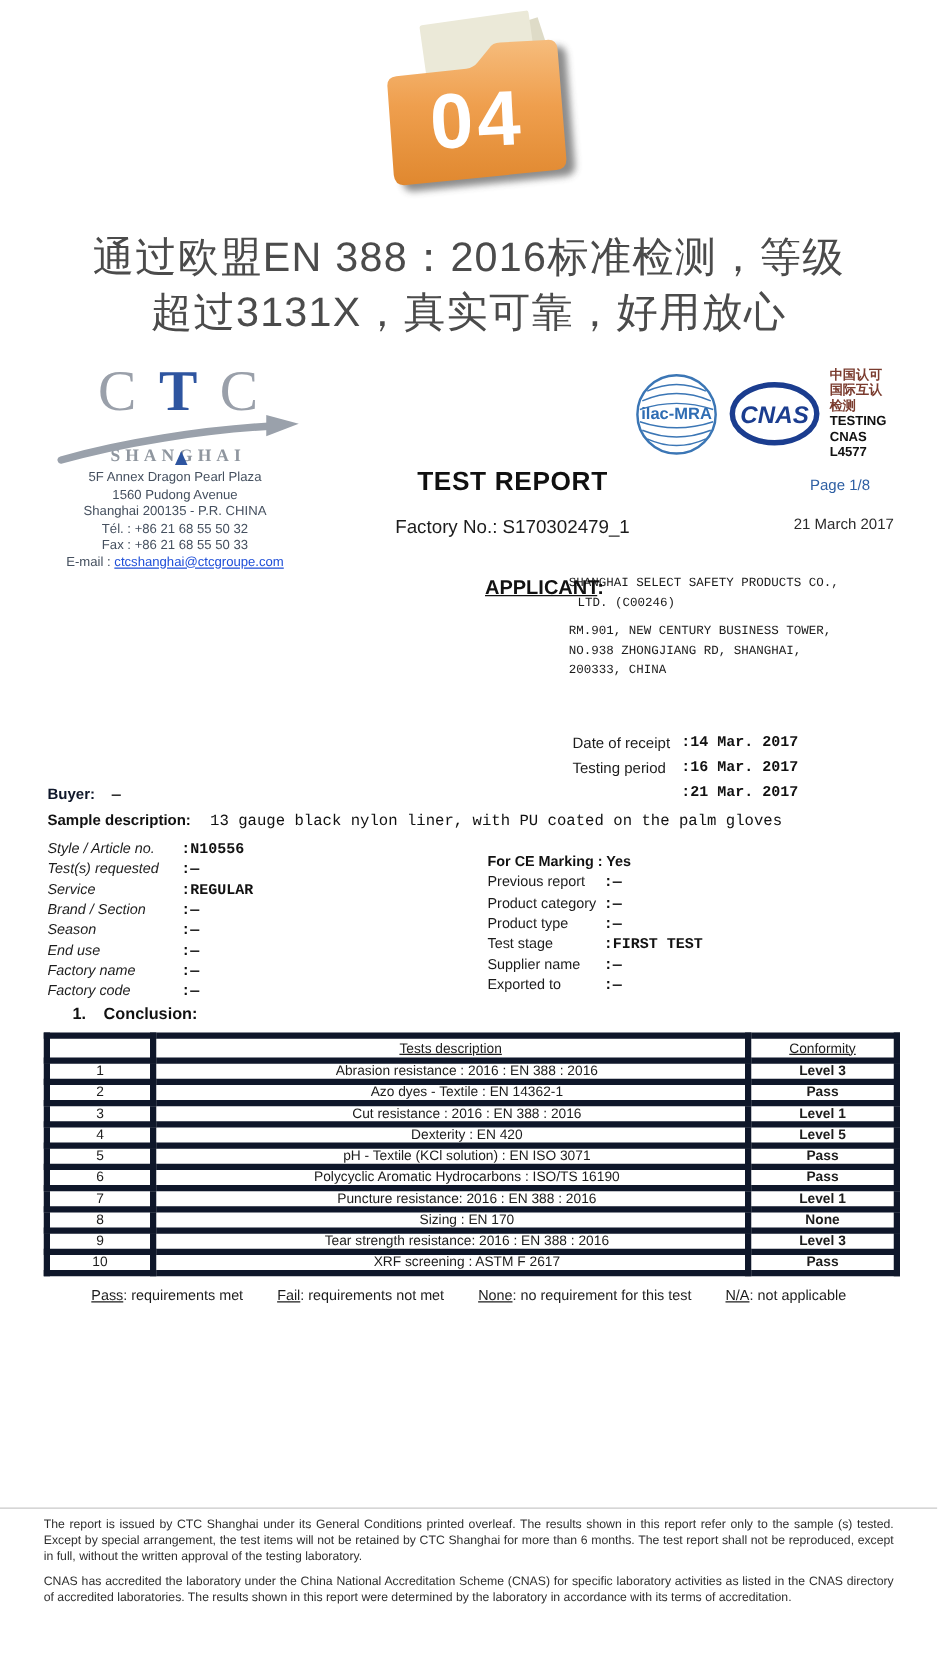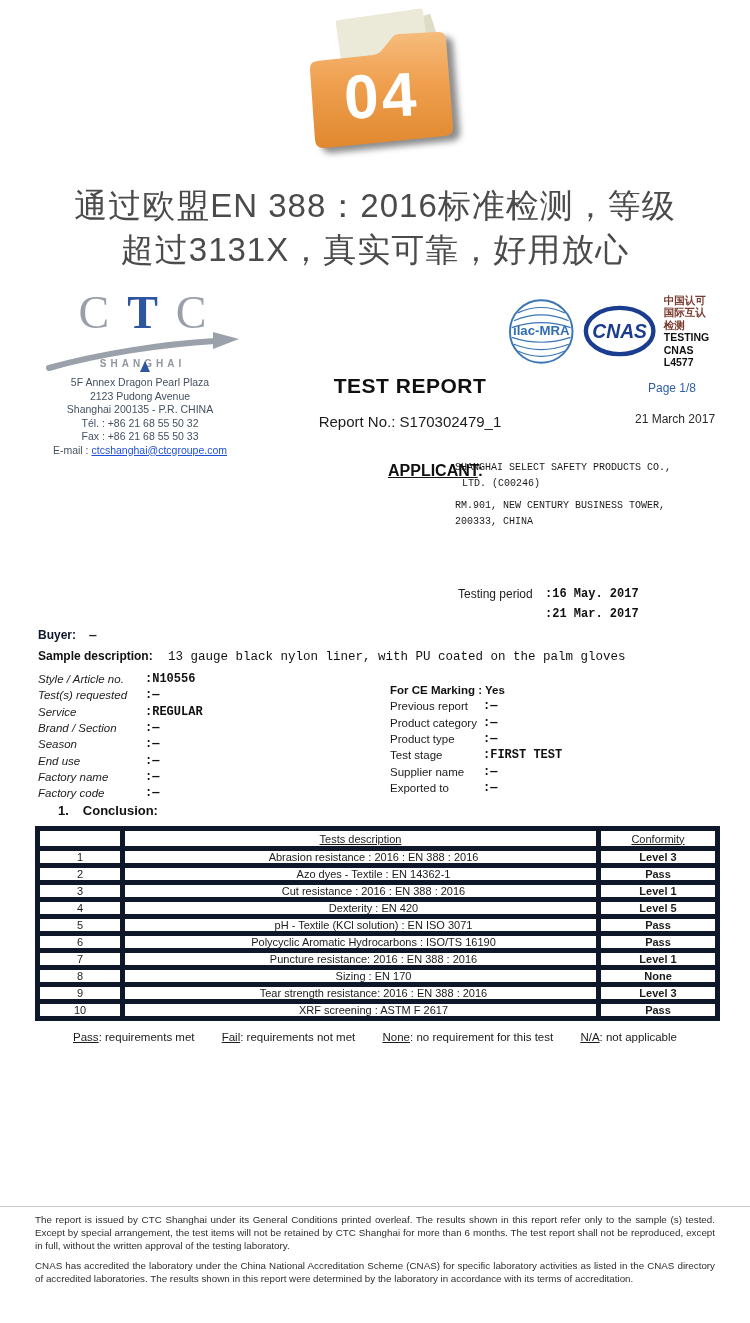--- a/index.html
+++ b/index.html
@@ -13,21 +13,21 @@
   
   .headline { position:absolute; left:0; top:184px; width:100%; text-align:center;
               font-size:33px; font-weight:500; color:#4b4b4b; line-height:1.32; letter-spacing:1px; }
 
   
   .ctc-block { position:absolute; left:35px; top:290px; width:215px; text-align:center; }
   .ctc-letters { font-family:"Liberation Serif", serif; font-size:46px; line-height:46px; color:#9aa0aa; letter-spacing:0; }
   .ctc-letters .lt { margin:0 9px; }
   .ctc-letters .t { color:#2e55a0; font-weight:bold; }
   .ctc-arrow { position:absolute; left:8px; top:36px; width:200px; height:48px; }
-  .ctc-city { margin-top:22px; font-size:10px; font-weight:bold; letter-spacing:4px; color:#8f969f; }
+  .ctc-city { margin-top:22px; font-size:14px; font-weight:bold; letter-spacing:4px; color:#8f969f;font-family:Liberation Serif, serif; }
   .address-block { position:absolute; left:22px; top:376px; width:236px; text-align:center;
                    font-size:10.5px; line-height:13.5px; color:#45505f; }
   .address-block a { color:#1f4fd8; text-decoration:underline; }
 
   
   .report-title { position:absolute; left:285px; top:374px; width:250px; text-align:center;
                   font-size:21px; font-weight:bold; letter-spacing:0.5px; color:#101010; }
   .report-no { position:absolute; left:285px; top:413px; width:250px; text-align:center; font-size:15px; color:#1c1c1c; }
   .page-no { position:absolute; left:648px; top:381px; font-size:12px; color:#2e5fa3; }
   .report-date { position:absolute; left:635px; top:412px; font-size:12px; color:#2a2a2a; }
@@ -134,29 +134,29 @@
     <svg class="ctc-arrow" viewBox="0 0 200 48">
       <path d="M6 42 C 55 28, 120 18, 172 15" stroke="#9aa1ab" stroke-width="6" fill="none" stroke-linecap="round"></path>
       <polygon points="170,6 196,13 170,23" fill="#9aa1ab"></polygon>
       <polygon points="97,46 107,46 102,35" fill="#2e55a0"></polygon>
     </svg>
     <div class="ctc-city">SHANGHAI</div>
   </div>
 
   <div class="address-block">
     <div>5F Annex Dragon Pearl Plaza</div>
-    <div>2123 Pudong Avenue</div>
+    <div>1560 Pudong Avenue</div>
     <div>Shanghai 200135 - P.R. CHINA</div>
     <div>Tél. : +86 21 68 55 50 32</div>
     <div>Fax : +86 21 68 55 50 33</div>
     <div><span>E-mail : </span><a href="#">ctcshanghai@ctcgroupe.com</a></div>
   </div>
 
   <div class="report-title">TEST REPORT</div>
-  <div class="report-no">Report No.: S170302479_1</div>
+  <div class="report-no">Factory No.: S170302479_1</div>
   <div class="page-no">Page 1/8</div>
   <div class="report-date">21 March 2017</div>
 
   <div class="accred">
     <svg width="73" height="73" viewBox="0 0 72 72">
       <circle cx="36" cy="36" r="32" fill="#ffffff" stroke="#3b76b5" stroke-width="2"></circle>
       <path d="M12 17 Q36 6 60 17" stroke="#3b76b5" stroke-width="1.2" fill="none"></path>
       <path d="M8 25 Q36 13 64 25" stroke="#3b76b5" stroke-width="1.2" fill="none"></path>
       <path d="M6 32 Q36 22 66 32" stroke="#3b76b5" stroke-width="1.2" fill="none"></path>
       <path d="M6 42 Q36 52 66 42" stroke="#3b76b5" stroke-width="1.2" fill="none"></path>
@@ -177,28 +177,33 @@
     </div>
   </div>
 
   <div class="applicant">
     <div class="applicant-label"><u>APPLICANT</u><span>:</span></div>
     <div class="applicant-lines mono">
       <div>SHANGHAI SELECT SAFETY PRODUCTS CO.,</div>
       <div class="indent">LTD. (C00246)</div>
       <div class="gap"></div>
       <div>RM.901, NEW CENTURY BUSINESS TOWER,</div>
+      <div>NO.938 ZHONGJIANG RD, SHANGHAI,</div>
       <div>200333, CHINA</div>
     </div>
   </div>
 
   <div class="dates">
     <div class="row">
+        <span class="lbl">Date of receipt</span>
+        <span class="val mono">:14 Mar. 2017</span>
+      </div>
+    <div class="row">
         <span class="lbl">Testing period</span>
-        <span class="val mono">:16 May. 2017</span>
+        <span class="val mono">:16 Mar. 2017</span>
       </div>
     <div class="row">
         <span class="lbl"></span>
         <span class="val mono">:21 Mar. 2017</span>
       </div>
   </div>
 
   <div class="buyer-row">
     <span class="lbl">Buyer:</span>
     <span class="val mono">—</span>

